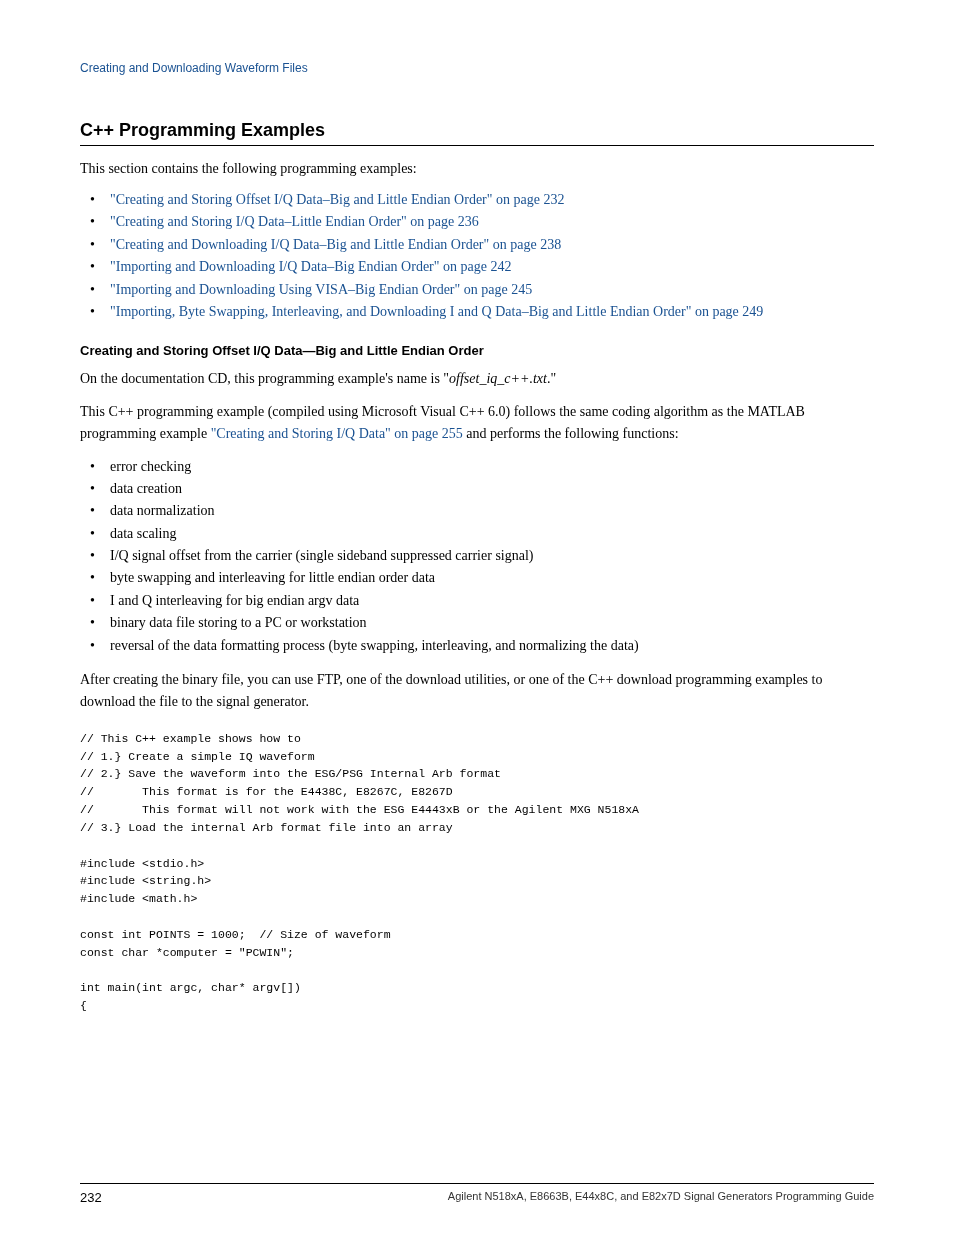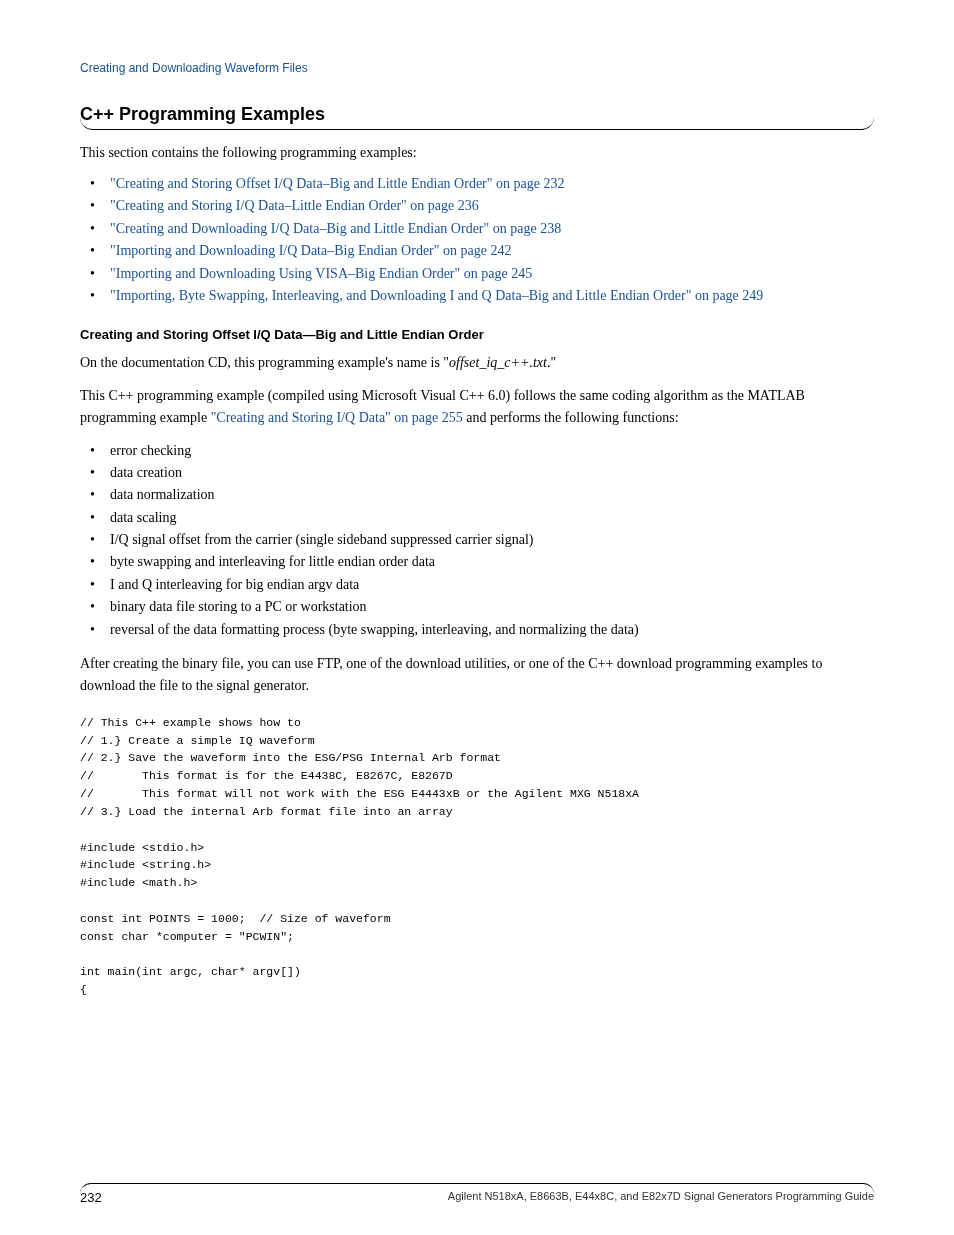--- a/index.html
+++ b/index.html
@@ -1,15 +1,15 @@
 <!DOCTYPE html>
 <html><head>
   <meta charset="utf-8">
   <style>
-    * { margin: 0; padding: 0; box-sizing: border-box; border-radius: 16px; }
+    * { margin: 0; padding: 0; box-sizing: border-box; }
     body {
       background: #fff;
       font-family: Times New Roman, serif;
       font-size: 14px;
       color: #000;
       width: 954px;
       min-height: 1235px;
       position: relative;
     }
     .page {
@@ -28,21 +28,21 @@
     }
     .breadcrumb-line {
       display: block;
     }
     .section-heading {
       font-family: Arial, sans-serif;
       font-size: 18px;
       font-weight: bold;
       border-bottom: 1px solid #000;
       padding-bottom: 4px;
-      margin-top: 28px;
+      margin-top: 44px;
       margin-bottom: 12px;
     }
     .intro-text {
       font-size: 14px;
       margin-bottom: 10px;
       line-height: 1.5;
     }
     .bullet-list {
       list-style: none;
       margin-left: 20px;

